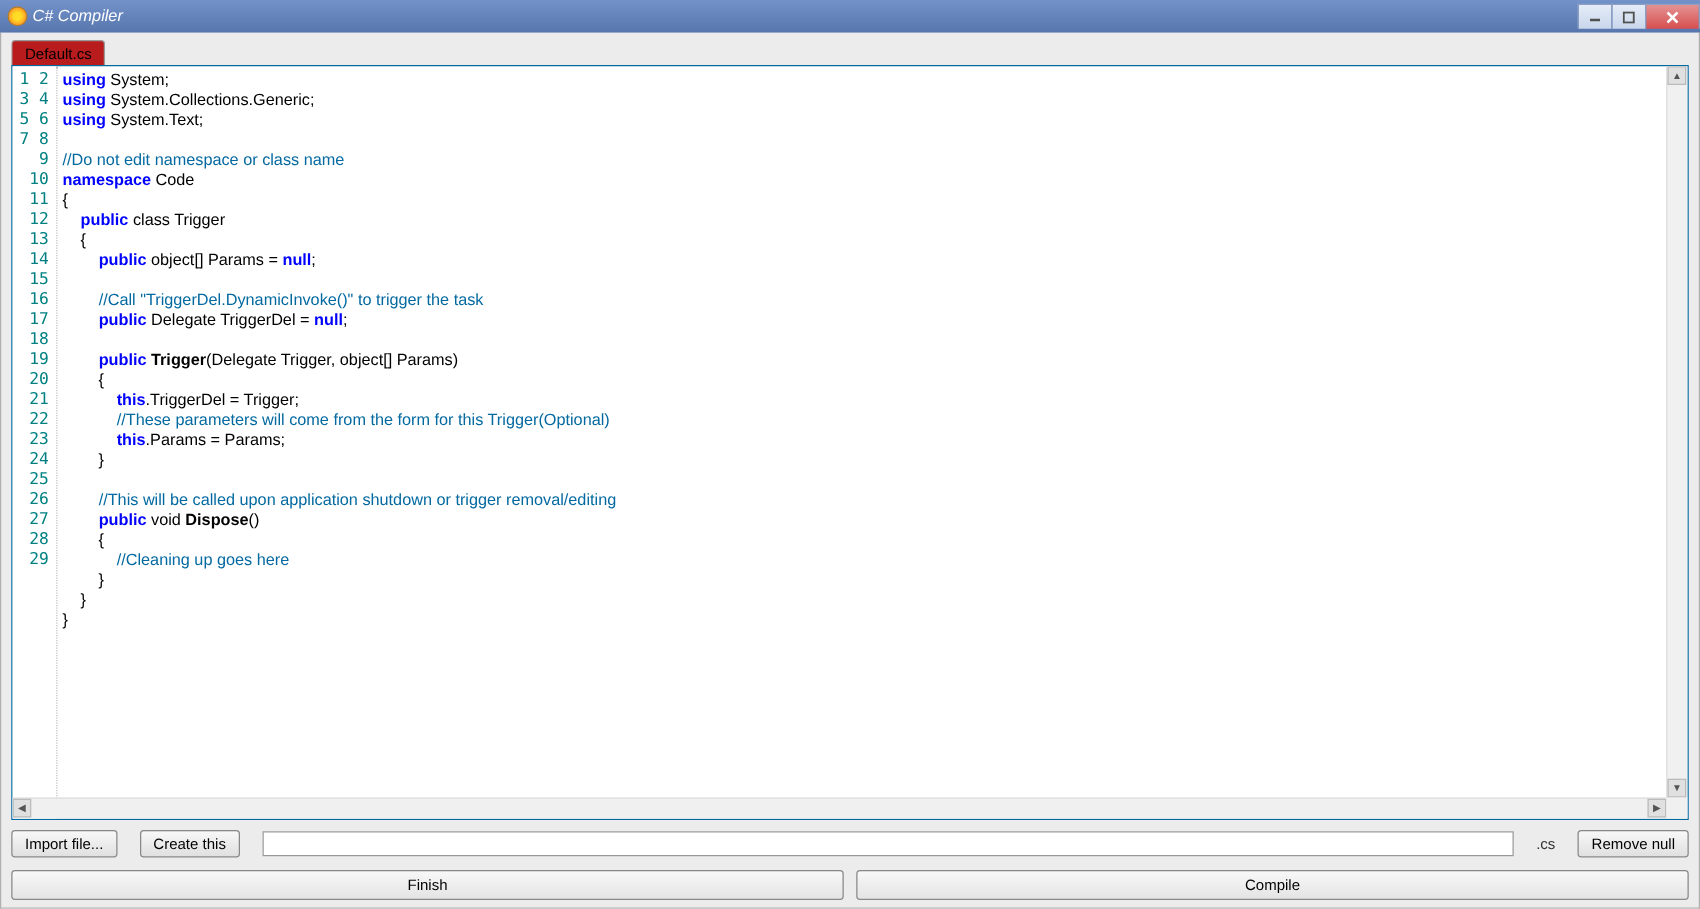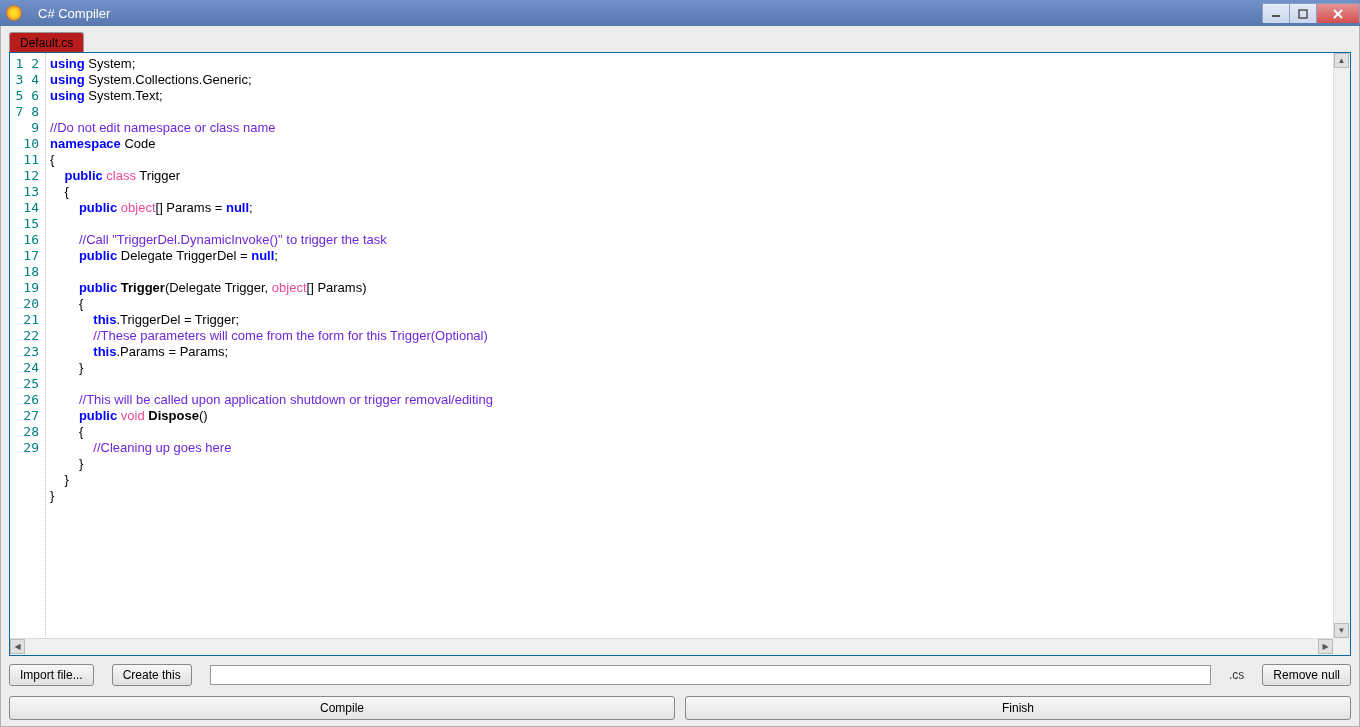--- a/index.html
+++ b/index.html
@@ -14,21 +14,21 @@
   padding-left: 6px;
   color: #fff;
   position: relative;
 }
 .titlebar::before {
   content: "";
   position: absolute; inset: 0;
   background: rgba(255,255,255,0.15);
   pointer-events: none;
 }
-.titlebar-left { display: flex; align-items: center; gap: 16px; }
+.titlebar-left { display: flex; align-items: flex-start; gap: 4px; font-style: italic; }
 .app-icon {
   width: 16px; height: 16px;
   background: radial-gradient(circle, #ffd700 30%, #ff8c00 70%);
   border-radius: 50%;
   border: 1px solid #aa6600;
 }
 .titlebar-title { font-size: 13px; }
 .window-controls { display: flex; height: 20px; }
 .win-btn {
   width: 28px; height: 20px;
@@ -106,22 +106,22 @@
   flex: 1 1 auto;
   padding: 3px 4px 0 4px;
   font-family: "Segoe UI", Tahoma, sans-serif;
   font-size: 13px;
   line-height: 16px;
   white-space: pre;
   color: #000;
   overflow: hidden;
 }
 .kw { color: #0000ff; font-weight: bold; }
-.type { color: #ec4899; }
-.cmt { color: #6d28d9; }
+.type { color: #000000; }
+.cmt { color: #0369a1; }
 .bold { font-weight: bold; }
 
 .vscroll {
   width: 17px;
   background: #f0f0f0;
   border-left: 1px solid #ddd;
   position: relative;
 }
 .vscroll .arrow {
   width: 15px; height: 15px;
@@ -269,16 +269,16 @@
 
   <div class="file-row">
     <button class="btn">Import file...</button>
     <button class="btn">Create this</button>
     <input class="file-input" value="" style="">
     <span class="ext-label">.cs</span>
     <button class="btn">Remove null</button>
   </div>
 
   <div class="bottom-row">
+    <button class="big-btn">Finish</button>
     <button class="big-btn">Compile</button>
-    <button class="big-btn">Finish</button>
   </div>
 </div>
 
 </body></html>

